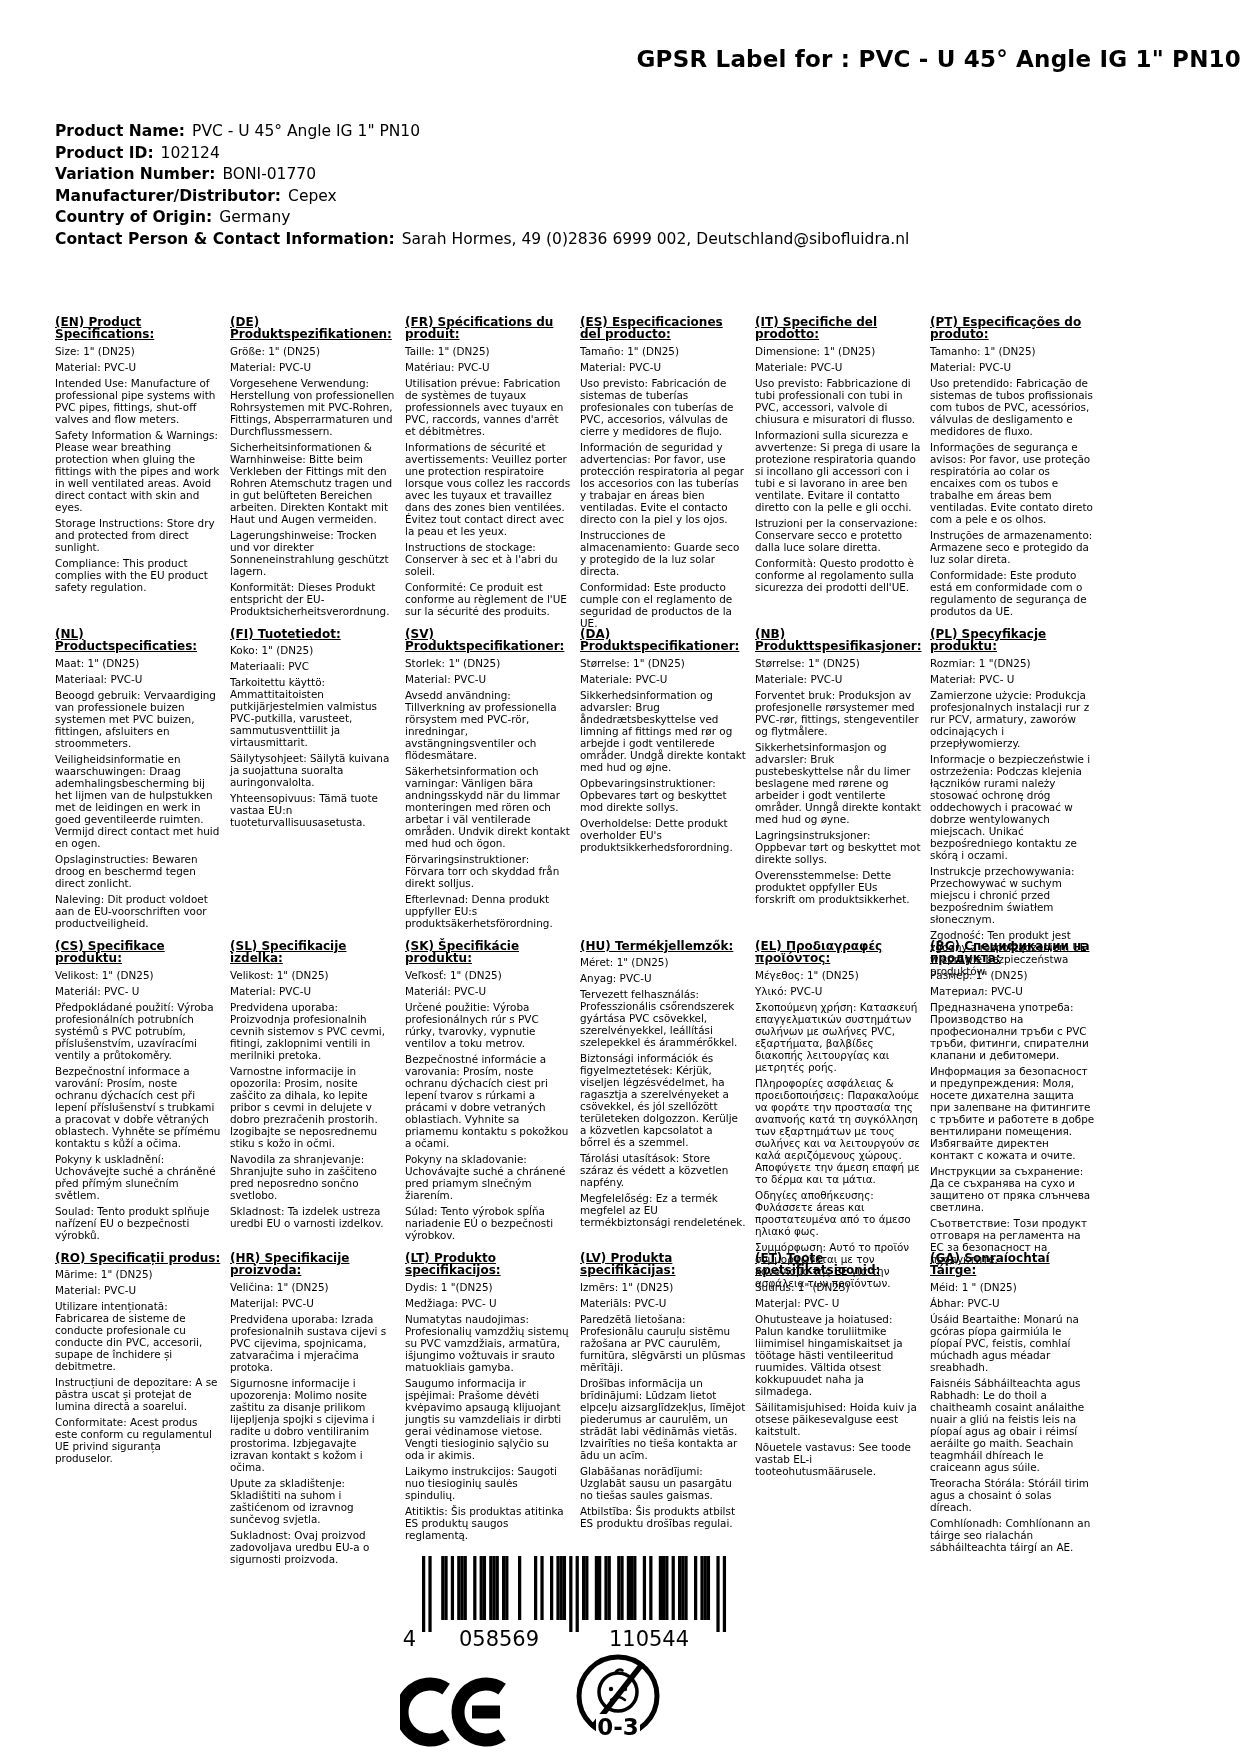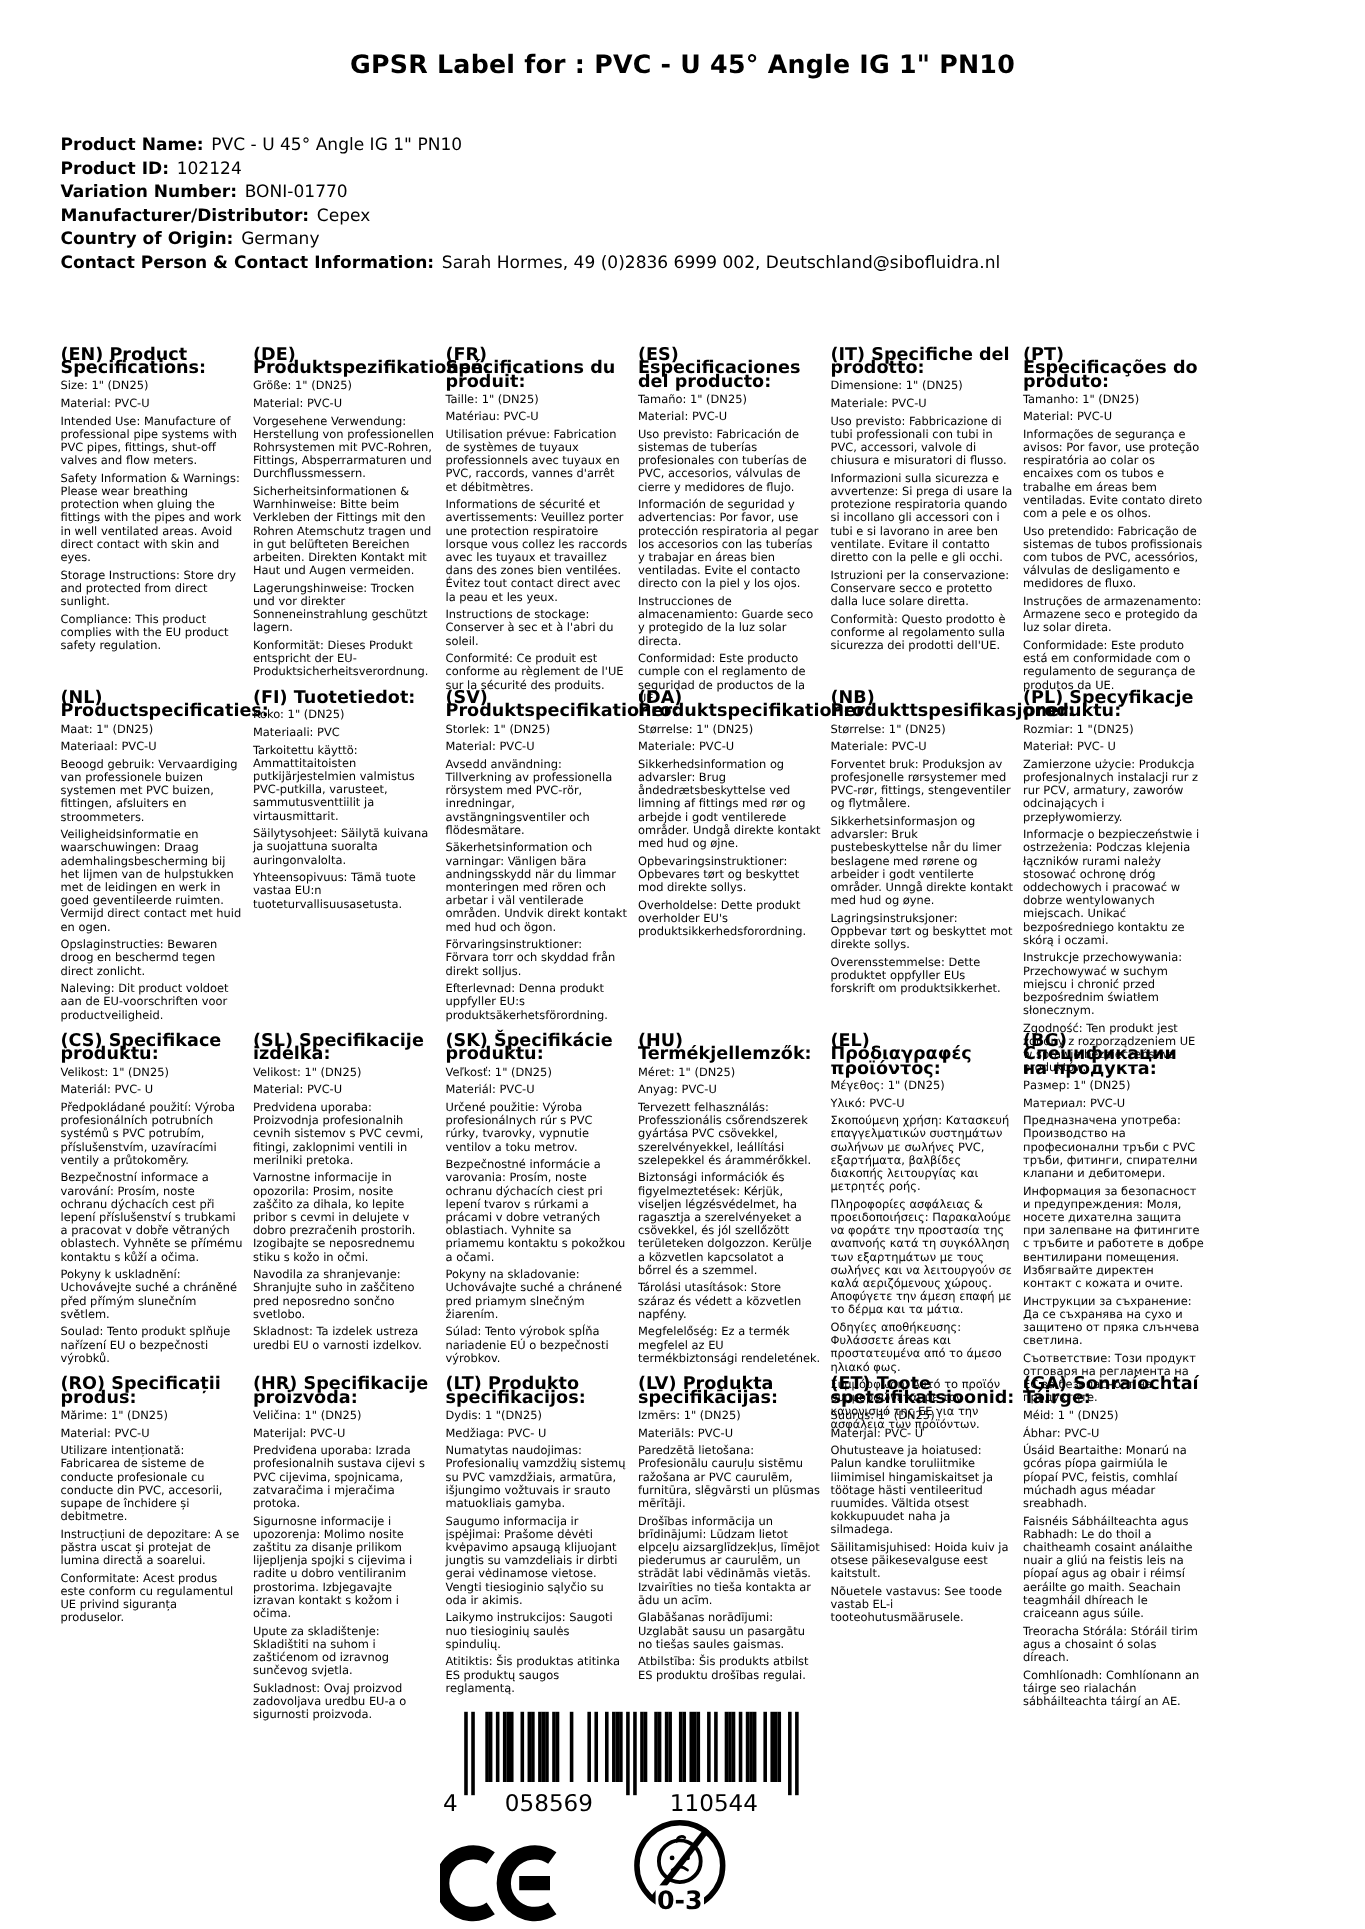--- a/index.html
+++ b/index.html
@@ -4,38 +4,38 @@
 <style>
   html,body { margin:0; padding:0; background:#e8e8e8; }
   .page {
     position:relative; width:1241px; height:1754px; margin:0 auto;
     background:#ffffff; color:#000;
     font-family:"DejaVu Sans", sans-serif;
     overflow:hidden;
   }
   .page-title {
     position:absolute; top:46px; left:0; right:0;
-    text-align:center; font-size:23px; font-weight:bold; margin:0;
+    text-align:right; font-size:23px; font-weight:bold; margin:0;
     letter-spacing:0.2px;
   }
   .product-info {
     position:absolute; left:55px; top:121px;
     font-size:15.5px; line-height:21.6px;
   }
   .pi-label { font-weight:bold; }
   .pi-value { margin-left:7px; }
 
   .spec-grid {
     position:absolute; left:55px; top:316px;
     display:grid;
     grid-template-columns:repeat(6, 175px);
     grid-auto-rows:312px;
   }
   .spec-block { padding-right:9px; font-size:10.4px; line-height:12px; }
-  .spec-title { font-weight:bold; font-size:16px; line-height:12.4px; }
+  .spec-title { font-weight:bold; font-size:12px; line-height:12.4px;text-decoration:underline; }
   .spec-para  { margin-top:4px; }
   .spec-para:first-of-type { margin-top:0; }
 
   .barcode { position:absolute; left:388px; top:1556px; }
   .barcode svg text { font-family:"DejaVu Sans", sans-serif; font-size:21px; fill:#000; }
 
   .ce-mark { position:absolute; left:400px; top:1672px; }
   .age-warning { position:absolute; left:572px; top:1648px; }
   .age-warning text { font-family:"DejaVu Sans", sans-serif; font-weight:bold; font-size:23px; fill:#000; }
 </style>
@@ -120,22 +120,22 @@
         <div class="spec-para">Uso previsto: Fabbricazione di tubi professionali con tubi in PVC, accessori, valvole di chiusura e misuratori di flusso.</div>
         <div class="spec-para">Informazioni sulla sicurezza e avvertenze: Si prega di usare la protezione respiratoria quando si incollano gli accessori con i tubi e si lavorano in aree ben ventilate. Evitare il contatto diretto con la pelle e gli occhi.</div>
         <div class="spec-para">Istruzioni per la conservazione: Conservare secco e protetto dalla luce solare diretta.</div>
         <div class="spec-para">Conformità: Questo prodotto è conforme al regolamento sulla sicurezza dei prodotti dell'UE.</div>
       </div>
 
   <div class="spec-block">
     <div class="spec-title">(PT) Especificações do produto:</div>
   <div class="spec-para">Tamanho: 1" (DN25)</div>
         <div class="spec-para">Material: PVC-U</div>
+        <div class="spec-para">Uso pretendido: Fabricação de sistemas de tubos profissionais com tubos de PVC, acessórios, válvulas de desligamento e medidores de fluxo.</div>
         <div class="spec-para">Informações de segurança e avisos: Por favor, use proteção respiratória ao colar os encaixes com os tubos e trabalhe em áreas bem ventiladas. Evite contato direto com a pele e os olhos.</div>
-        <div class="spec-para">Uso pretendido: Fabricação de sistemas de tubos profissionais com tubos de PVC, acessórios, válvulas de desligamento e medidores de fluxo.</div>
         <div class="spec-para">Instruções de armazenamento: Armazene seco e protegido da luz solar direta.</div>
         <div class="spec-para">Conformidade: Este produto está em conformidade com o regulamento de segurança de produtos da UE.</div>
       </div>
 
   <div class="spec-block">
     <div class="spec-title">(NL) Productspecificaties:</div>
   <div class="spec-para">Maat: 1" (DN25)</div>
         <div class="spec-para">Materiaal: PVC-U</div>
         <div class="spec-para">Beoogd gebruik: Vervaardiging van professionele buizen systemen met PVC buizen, fittingen, afsluiters en stroommeters.</div>
         <div class="spec-para">Veiligheidsinformatie en waarschuwingen: Draag ademhalingsbescherming bij het lijmen van de hulpstukken met de leidingen en werk in goed geventileerde ruimten. Vermijd direct contact met huid en ogen.</div>

